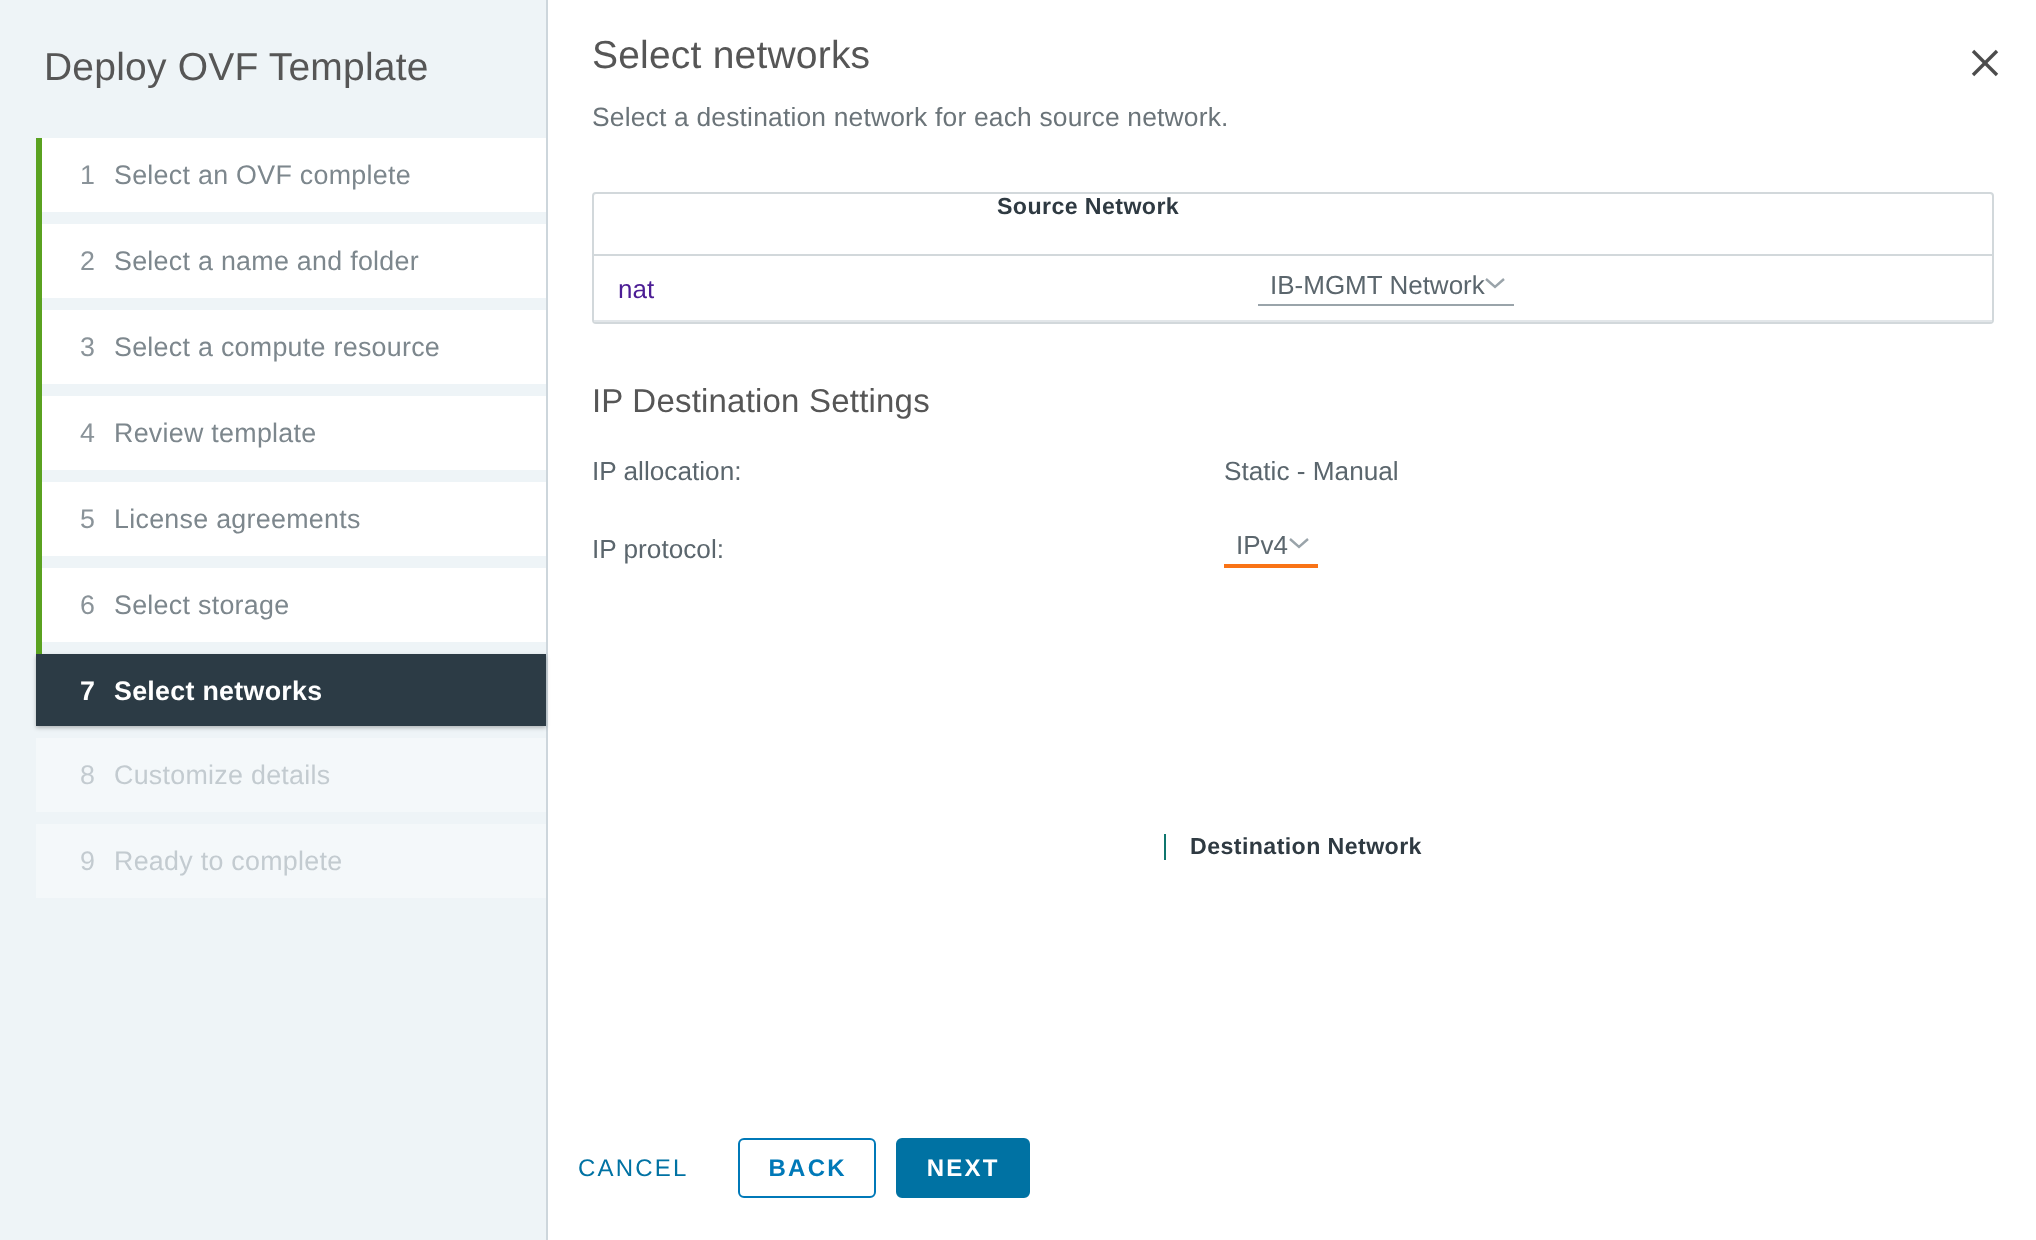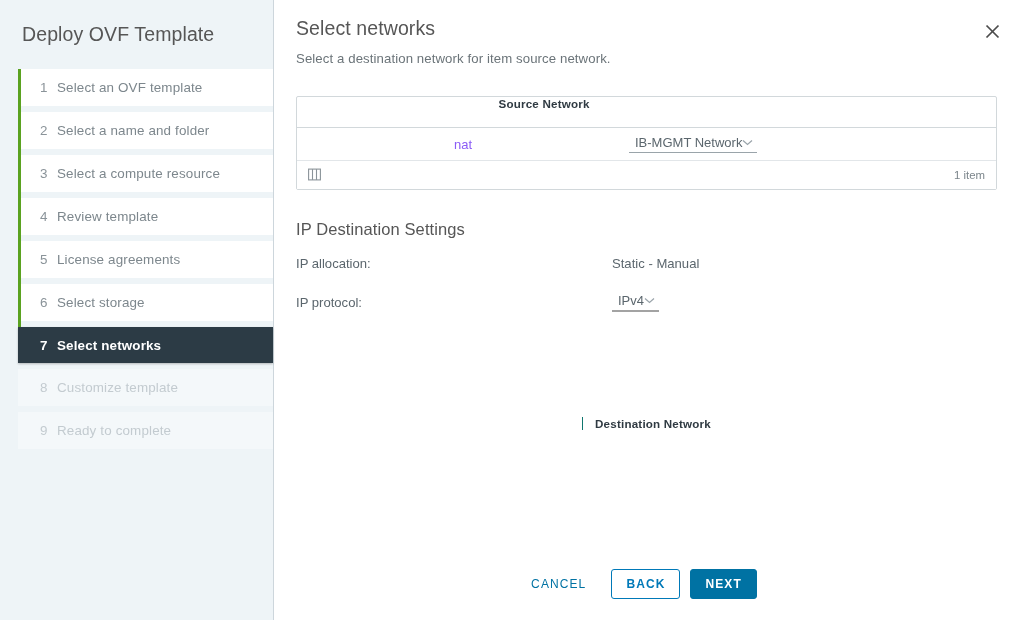--- a/index.html
+++ b/index.html
@@ -155,37 +155,36 @@
 
   .t-row {
     display: flex;
     align-items: center;
     height: 33px;
     border-bottom: 1px solid #e2e6e9;
   }
   .td-source {
     width: 320px; flex: 0 0 320px;
     padding-left: 12px;
-    color: #8b5cf6;
+    color: #4c1d95;
     font-size: 13px;
-    text-align: center;
   }
   .td-dest { flex: 1 1 auto; padding-left: 12px; }
 
   .mini-select {
     display: inline-flex;
     align-items: center;
     border-bottom: 1px solid #9aa4aa;
     padding: 0 4px 2px 6px;
     color: #5b666d;
     font-size: 13px;
     cursor: pointer;
     background: transparent;
   }
-  .mini-select.focused { border-bottom: 2px solid #a3a3a3; }
+  .mini-select.focused { border-bottom: 2px solid #f97316; }
   .chev { color: #9aa4aa; font-size: 10px; line-height: 1; }
 
   .t-foot {
     display: flex;
     align-items: center;
     height: 28px;
     padding: 0 11px 0 11px;
     background: #ffffff;
     color: #7b858b;
     font-size: 11.4px;
@@ -212,21 +211,21 @@
   .ip-value { color: #5b666d; }
   .ip-row.protocol { margin-top: 22px; }
 
   
   #footer {
     position: absolute;
     left: 0; right: 0; bottom: 0;
     height: 72px;
     display: flex;
     align-items: center;
-    justify-content: center;
+    justify-content: flex-start;
     padding-right: 18px;
     gap: 10px;
     background: #ffffff;
   }
   .btn {
     font-family: "Liberation Sans", sans-serif;
     font-size: 12px;
     letter-spacing: 1.1px;
     height: 30px;
     min-width: 62px;
@@ -260,21 +259,21 @@
 
 <div id="wizard">
 
   <div id="sidebar">
     <div id="wizard-title">Deploy OVF Template</div>
     <div id="steps">
       <div id="progress-rail" style="height: 258px; background: rgb(90, 162, 32);"></div>
 
     <div class="step">
           <span class="num">1</span>
-          <span class="label">Select an OVF template</span>
+          <span class="label">Select an OVF complete</span>
         </div>
         <div class="step">
           <span class="num">2</span>
           <span class="label">Select a name and folder</span>
         </div>
         <div class="step">
           <span class="num">3</span>
           <span class="label">Select a compute resource</span>
         </div>
         <div class="step">
@@ -288,33 +287,33 @@
         <div class="step">
           <span class="num">6</span>
           <span class="label">Select storage</span>
         </div>
         <div class="step active">
           <span class="num">7</span>
           <span class="label">Select networks</span>
         </div>
         <div class="step disabled">
           <span class="num">8</span>
-          <span class="label">Customize template</span>
+          <span class="label">Customize details</span>
         </div>
         <div class="step disabled">
           <span class="num">9</span>
           <span class="label">Ready to complete</span>
         </div>
       </div>
   </div>
 
   <div id="main">
 
     <div id="page-title">Select networks</div>
-    <div id="page-subtitle">Select a destination network for item source network.</div>
+    <div id="page-subtitle">Select a destination network for each source network.</div>
 
     <div id="close-btn">
       <svg width="15" height="15" viewBox="0 0 15 15" aria-hidden="true">
         <line x1="1.5" y1="1.5" x2="13.5" y2="13.5" stroke="#4c4c4c" stroke-width="1.7"></line>
         <line x1="13.5" y1="1.5" x2="1.5" y2="13.5" stroke="#4c4c4c" stroke-width="1.7"></line>
       </svg>
     </div>
 
     <div id="net-table">
       <div class="t-head">
@@ -329,31 +328,20 @@
             <span>IB-MGMT Network</span>
             <span class="chev">
               <svg width="11" height="7" viewBox="0 0 11 7" aria-hidden="true">
                 <polyline points="1,1.5 5.5,5.5 10,1.5" fill="none" stroke="#9aa4aa" stroke-width="1.2"></polyline>
               </svg>
             </span>
           </span>
         </div>
       </div>
 
-      <div class="t-foot">
-        <span class="col-icon">
-          <svg width="13" height="13" viewBox="0 0 13 13" aria-hidden="true">
-            <rect x="0.6" y="1.1" width="11.8" height="10.8" fill="none" stroke="#8a9399" stroke-width="1.1"></rect>
-            <line x1="4.5" y1="1.1" x2="4.5" y2="11.9" stroke="#8a9399" stroke-width="1.1"></line>
-            <line x1="8.5" y1="1.1" x2="8.5" y2="11.9" stroke="#8a9399" stroke-width="1.1"></line>
-          </svg>
-        </span>
-        <span class="spacer"></span>
-        <span>1 item</span>
-      </div>
     </div>
 
     <div id="ip-section">
       <div id="ip-heading">IP Destination Settings</div>
 
       <div class="ip-row">
         <div class="ip-label">IP allocation:</div>
         <div class="ip-value">Static - Manual</div>
       </div>
 

